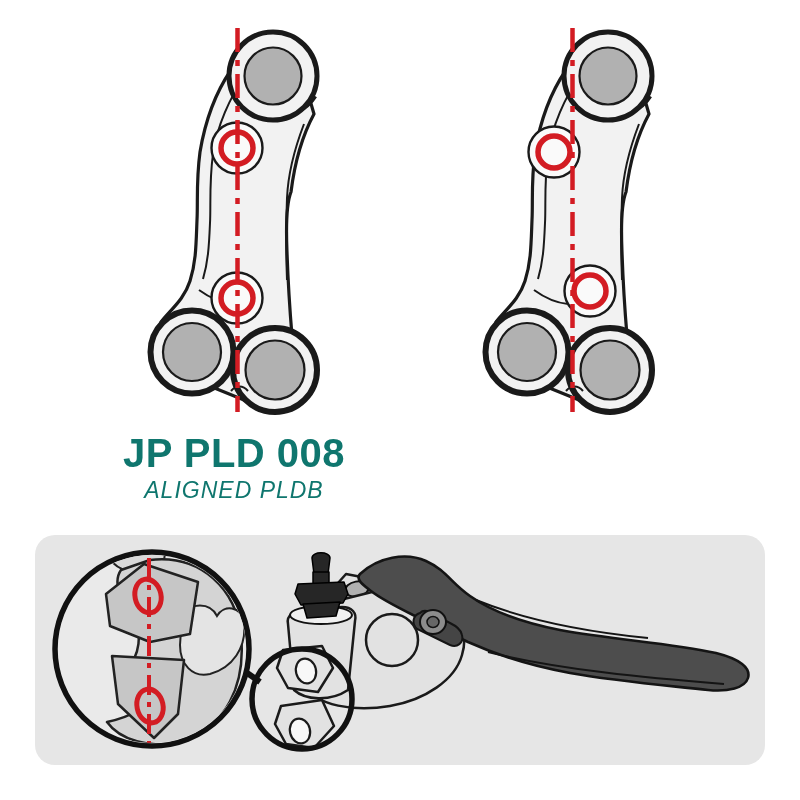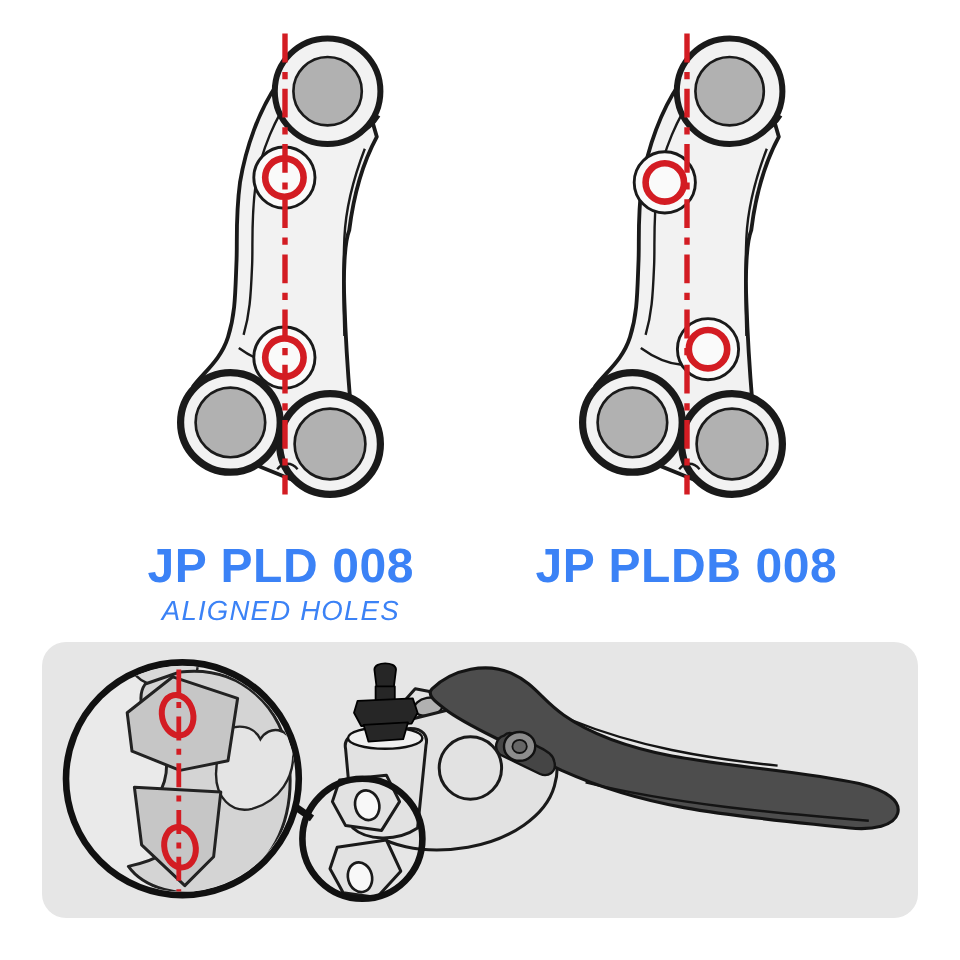--- a/index.html
+++ b/index.html
@@ -27,21 +27,21 @@
   .mc-mid     {fill:#d4d4d4;stroke:#222222;stroke-width:2.5;stroke-linejoin:round;}
   .mc-dark     {fill:#262626;stroke:#000000;stroke-width:1.5;stroke-linejoin:round;}
   .lever       {fill:var(--lever_dark,#4d4d4d);stroke:#141414;stroke-width:2.6;stroke-linejoin:round;}
   .lever-line  {fill:none;stroke:#141414;stroke-width:2;}
   .lens        {fill:#eaeaea;stroke:#111111;stroke-width:5.5;}
   .lens-ring   {fill:none;stroke:#111111;stroke-width:5.5;}
   .wedge       {fill:#c6c6c6;stroke:#222222;stroke-width:2.5;stroke-linejoin:round;}
   .lug-hole    {fill:#f8f8f8;stroke:var(--outline,#1a1a1a);stroke-width:2.2;}
 
   
-  .fig-label{position:absolute;width:400px;text-align:center;color:#3b82f6;margin-top:19px;}
+  .fig-label{position:absolute;width:400px;text-align:center;color:#0f766e;}
   .fig-title{font-size:40px;font-weight:800;letter-spacing:0.5px;line-height:42px;}
   .fig-sub{font-size:23px;font-style:italic;font-weight:500;letter-spacing:1px;line-height:26px;margin-top:3px;}
   .label-left{left:34px;top:432px;}
   .label-right{left:372px;top:432px;}
 </style>
 </head>
 <body>
 
 <div class="stage">
 
@@ -157,19 +157,18 @@
           <path class="centerline-thin" d="M 149,558 L 149,746"></path>
           <ellipse class="red-ellipse" cx="148" cy="596" rx="13" ry="17" transform="rotate(-12 148 596)"></ellipse>
           <ellipse class="red-ellipse" cx="150" cy="706" rx="13" ry="17" transform="rotate(-12 150 706)"></ellipse>
         </g>
       </g>
     </g>
   </svg>
 
   <div class="fig-label label-left">
     <div class="fig-title">JP PLD 008</div>
-    <div class="fig-sub">ALIGNED HOLES</div>
+    <div class="fig-sub">ALIGNED PLDB</div>
   </div>
   <div class="fig-label label-right">
-    <div class="fig-title">JP PLDB 008</div>
   </div>
 
 </div>
 
 </body></html>

